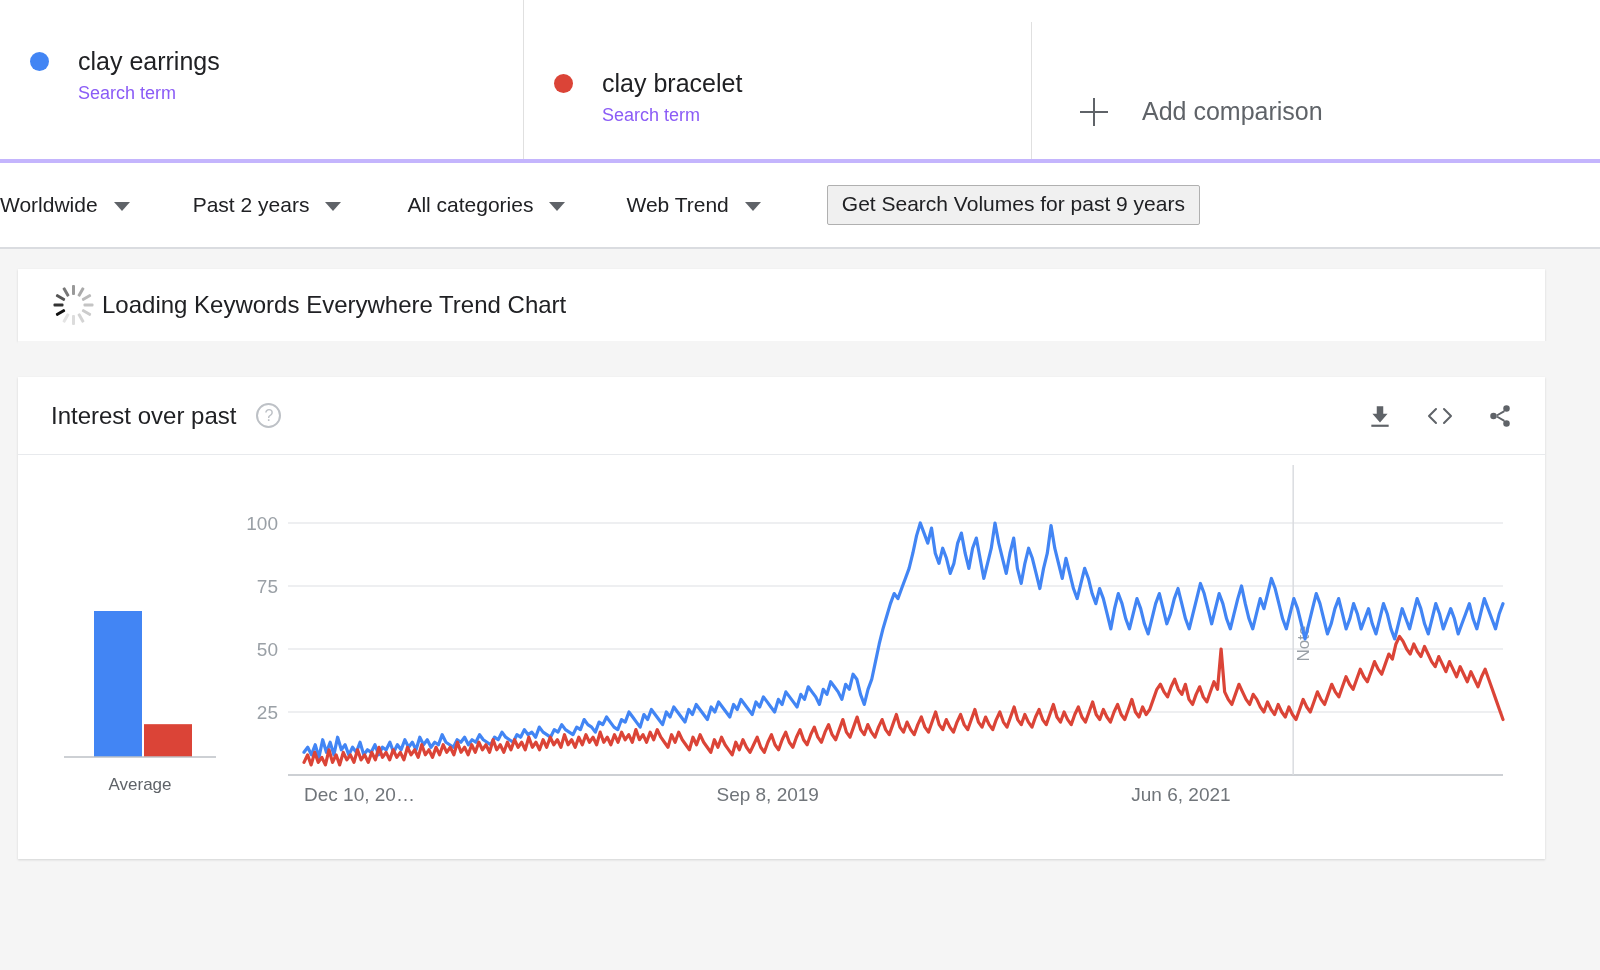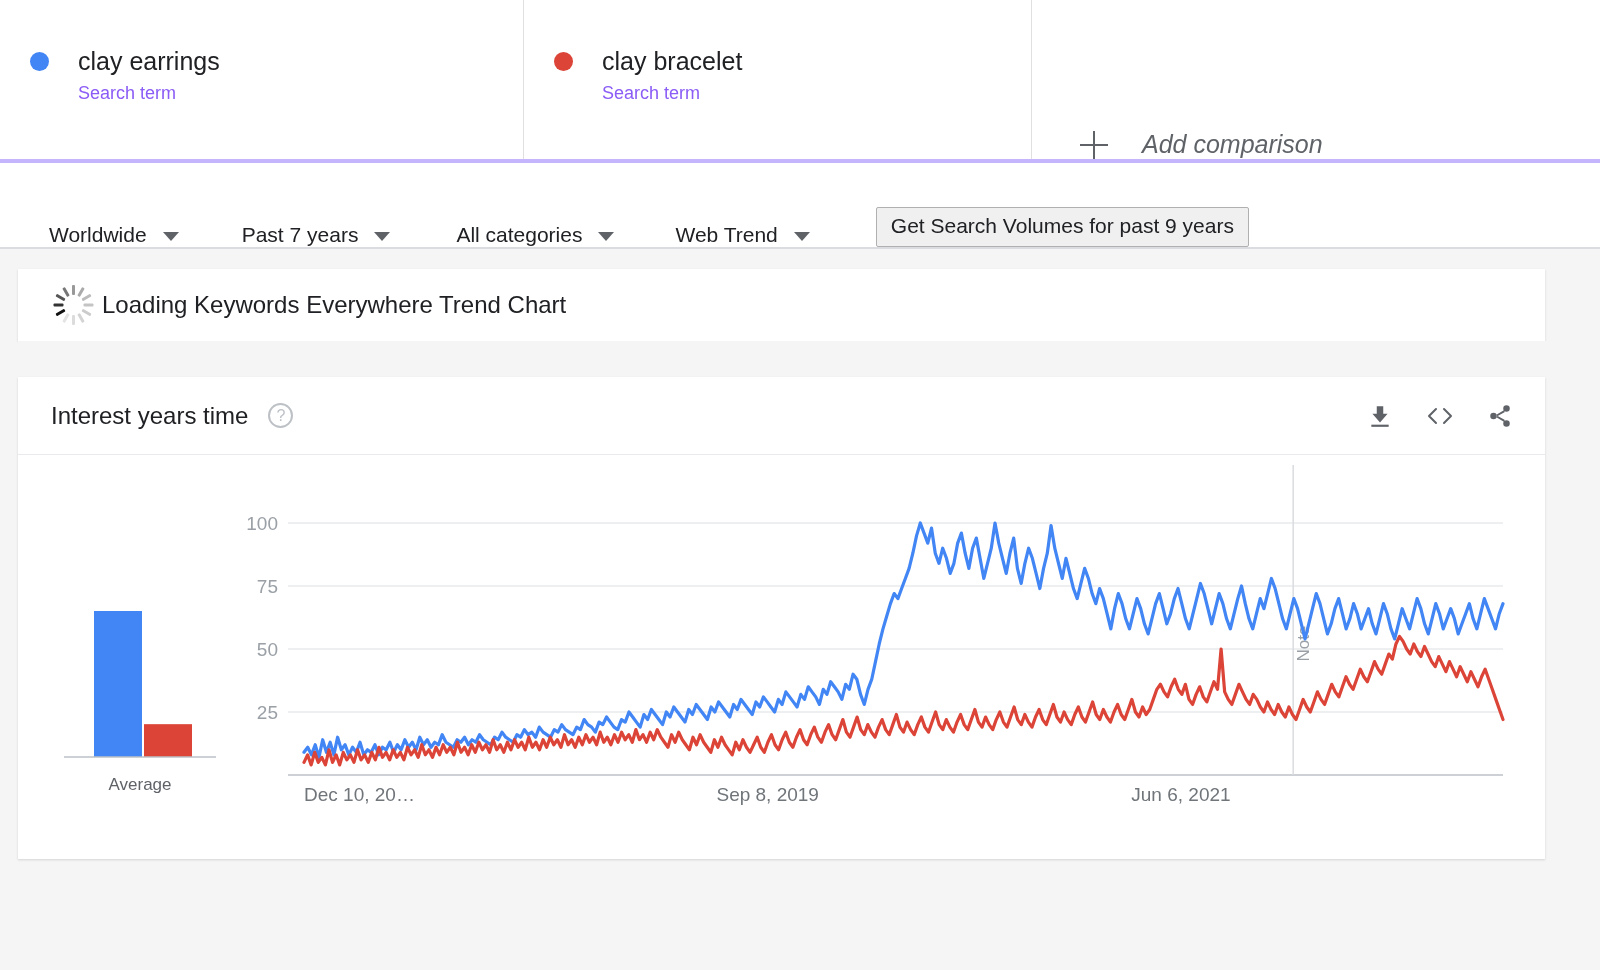--- a/index.html
+++ b/index.html
@@ -18,30 +18,29 @@
     background: #fff;
     border-bottom: 4px solid #c4b5fd;
   }
   .compare-cell {
     position: relative;
     padding: 46px 0 0 30px;
     border-right: 1px solid #e0e0e0;
     background: #fff;
   }
   .compare-cell.c1 { width: 524px; }
-  .compare-cell.c2 { width: 508px; }
+  .compare-cell.c2 { width: 508px; margin-top: 22px; }
   .compare-cell.add {
     flex: 1;
     border-right: none;
     display: flex;
-    align-items: flex-end;
+    align-items: center;
     padding-top: 62px;
     padding-left: 48px;
     cursor: pointer;
-    font-style: italic;
   }
   .term-line {
     display: flex;
     align-items: center;
   }
   .dot {
     width: 19px; height: 19px;
     border-radius: 50%;
     margin-right: 29px;
     flex: none;
@@ -74,22 +73,21 @@
   .add-label {
     font-size: 25px;
     color: #5f6368;
     line-height: 30px;
   }
 
   
   .filter-bar {
     height: 86px;
     display: flex;
-    align-items: flex-end;
-    padding-left: 49px;
+    align-items: center;
     background: #fff;
     border-bottom: 2px solid #dadce0;
   }
   .filter-item {
     display: flex;
     align-items: center;
     cursor: pointer;
     margin-right: 0;
   }
   .filter-label {
@@ -238,21 +236,21 @@
 
 <div class="filter-bar">
 
   <div class="filter-item">
     <span class="filter-label">Worldwide</span>
     <span class="caret"></span>
   </div>
   <div class="sp-a"></div>
 
   <div class="filter-item">
-    <span class="filter-label">Past 7 years</span>
+    <span class="filter-label">Past 2 years</span>
     <span class="caret"></span>
   </div>
   <div class="sp-b"></div>
 
   <div class="filter-item">
     <span class="filter-label">All categories</span>
     <span class="caret"></span>
   </div>
   <div class="sp-c"></div>
 
@@ -285,21 +283,21 @@
         </span>
       <span class="loading-text">Loading Keywords Everywhere Trend Chart</span>
     </div>
   </div>
 
   <div class="gray-gap"></div>
 
   <div class="chart-card">
 
     <div class="chart-head">
-      <span class="chart-title">Interest years time</span>
+      <span class="chart-title">Interest over past</span>
       <span class="help-icon">?</span>
       <span class="head-spacer"></span>
 
       <span class="head-icon">
         <svg width="26" height="26" viewBox="0 0 24 24" fill="#5f6368">
           <path d="M9 3h6v7h4l-7 8-7-8h4z"></path>
             <rect x="4" y="20" width="16" height="2"></rect>
         </svg>
       </span>
 

